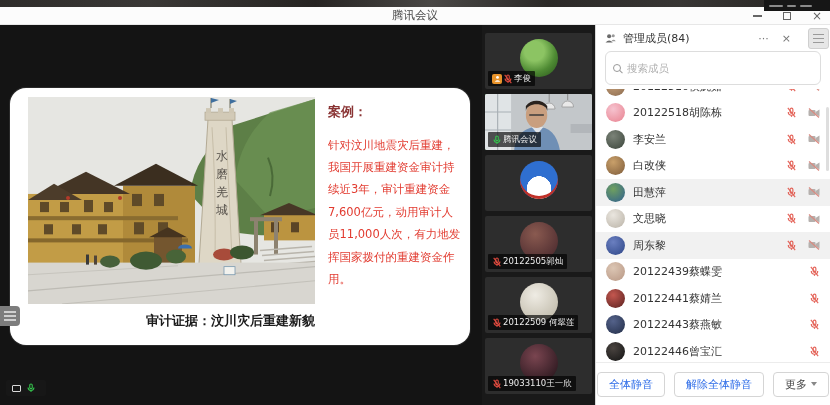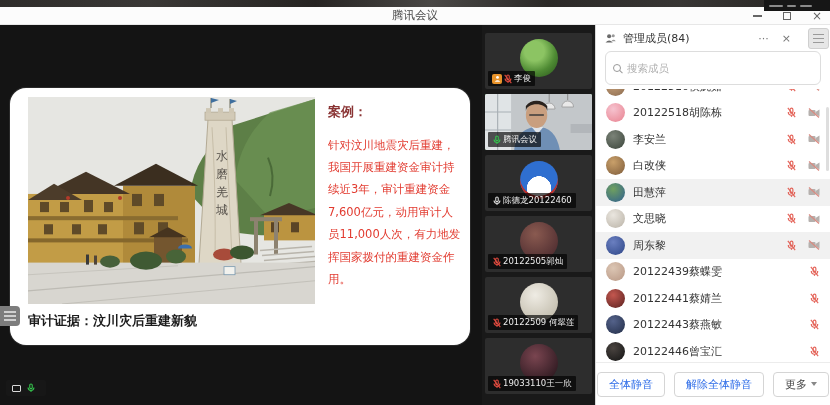--- a/index.html
+++ b/index.html
@@ -22,21 +22,21 @@
   .wc-max i { width:8px; height:8px; border:1.2px solid #666; display:block; }
   .wc-close { font-size:12px; color:#666; line-height:1; }
 
   .main { position:absolute; top:25px; left:0; width:830px; height:380px; display:flex; }
 
   
   .share { position:relative; width:482px; height:380px; background:#141414; flex:none; }
   .slide { position:absolute; left:10px; top:63px; width:460px; height:257px; background:#fff; border-radius:16px; box-shadow:0 0 0 1px #2a2a2a; }
   .photo { position:absolute; left:18px; top:9px; width:287px; height:207px; overflow:hidden; }
   .photo svg { display:block; width:100%; height:100%; }
-  .caption { position:absolute; left:18px; top:224px; width:287px; text-align:left; font-size:13px; font-weight:bold; color:#1c1c1c; }
+  .caption { position:absolute; left:18px; top:224px; width:287px; text-align:right; font-size:13px; font-weight:bold; color:#1c1c1c; }
   .case { position:absolute; left:318px; top:14px; width:134px; }
   .case-title { color:#8a3434; font-weight:bold; font-size:13px; line-height:1.5; }
   .case-body { margin-top:12px; color:#e23b30; font-size:11.5px; line-height:1.95; }
 
   .side-widget { position:absolute; left:0; top:281px; width:20px; height:20px; background:#7d7d7d; border-radius:0 4px 4px 0; display:flex; flex-direction:column; justify-content:center; gap:2.5px; padding:0 4px; }
   .side-widget i { display:block; height:1.5px; background:#cfcfcf; }
 
   .share-banner { position:absolute; left:6px; bottom:9px; background:rgba(24,24,24,.92); border-radius:2px; display:flex; align-items:center; gap:5px; padding:3px 10px 3px 6px; }
   .share-banner .scr { width:9px; height:7px; border:1.2px solid #d9d9d9; border-radius:1px; }
   .share-banner .txt { font-size:10.5px; color:#e6e6e6; white-space:nowrap; }
@@ -279,32 +279,20 @@
                 <line x1="12" y1="18" x2="12" y2="21.5"></line>
               </g>
         <line class="slash" x1="4" y1="2" x2="20" y2="22"></line>
       </svg>
       <span class="tile-name">腾讯会议</span>
     </div>
   </div>
         <div class="tile av-doraemon">
     <div class="tile-avatar"></div>
 
-    <div class="tile-label">
-
-      <svg class="icon-mic mic-white" viewBox="0 0 24 24">
-        <g class="body" fill="none">
-                <rect x="9" y="2.5" width="6" height="11" rx="3"></rect>
-                <path d="M5 11a7 7 0 0 0 14 0"></path>
-                <line x1="12" y1="18" x2="12" y2="21.5"></line>
-              </g>
-        <line class="slash" x1="4" y1="2" x2="20" y2="22"></line>
-      </svg>
-      <span class="tile-name">陈德龙20122460</span>
-    </div>
   </div>
         <div class="tile">
     <div class="tile-avatar" style="background: radial-gradient(circle at 40% 32%, rgb(138, 90, 80), rgb(67, 36, 42));"></div>
 
     <div class="tile-label">
 
       <svg class="icon-mic mic-muted" viewBox="0 0 24 24">
         <g class="body" fill="none">
                 <rect x="9" y="2.5" width="6" height="11" rx="3"></rect>
                 <path d="M5 11a7 7 0 0 0 14 0"></path>

